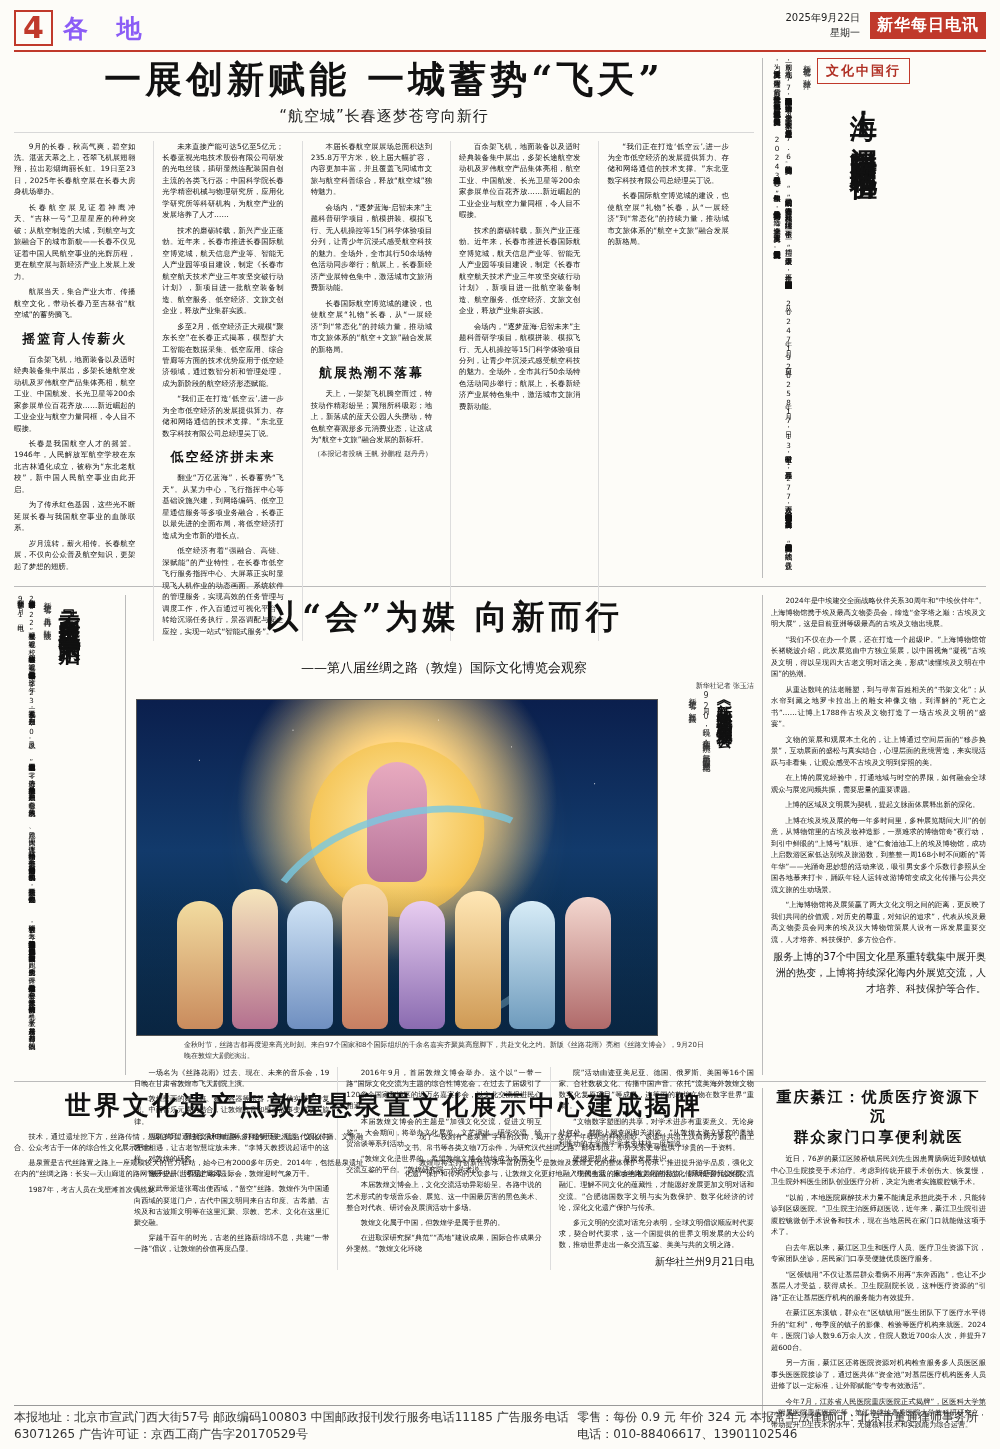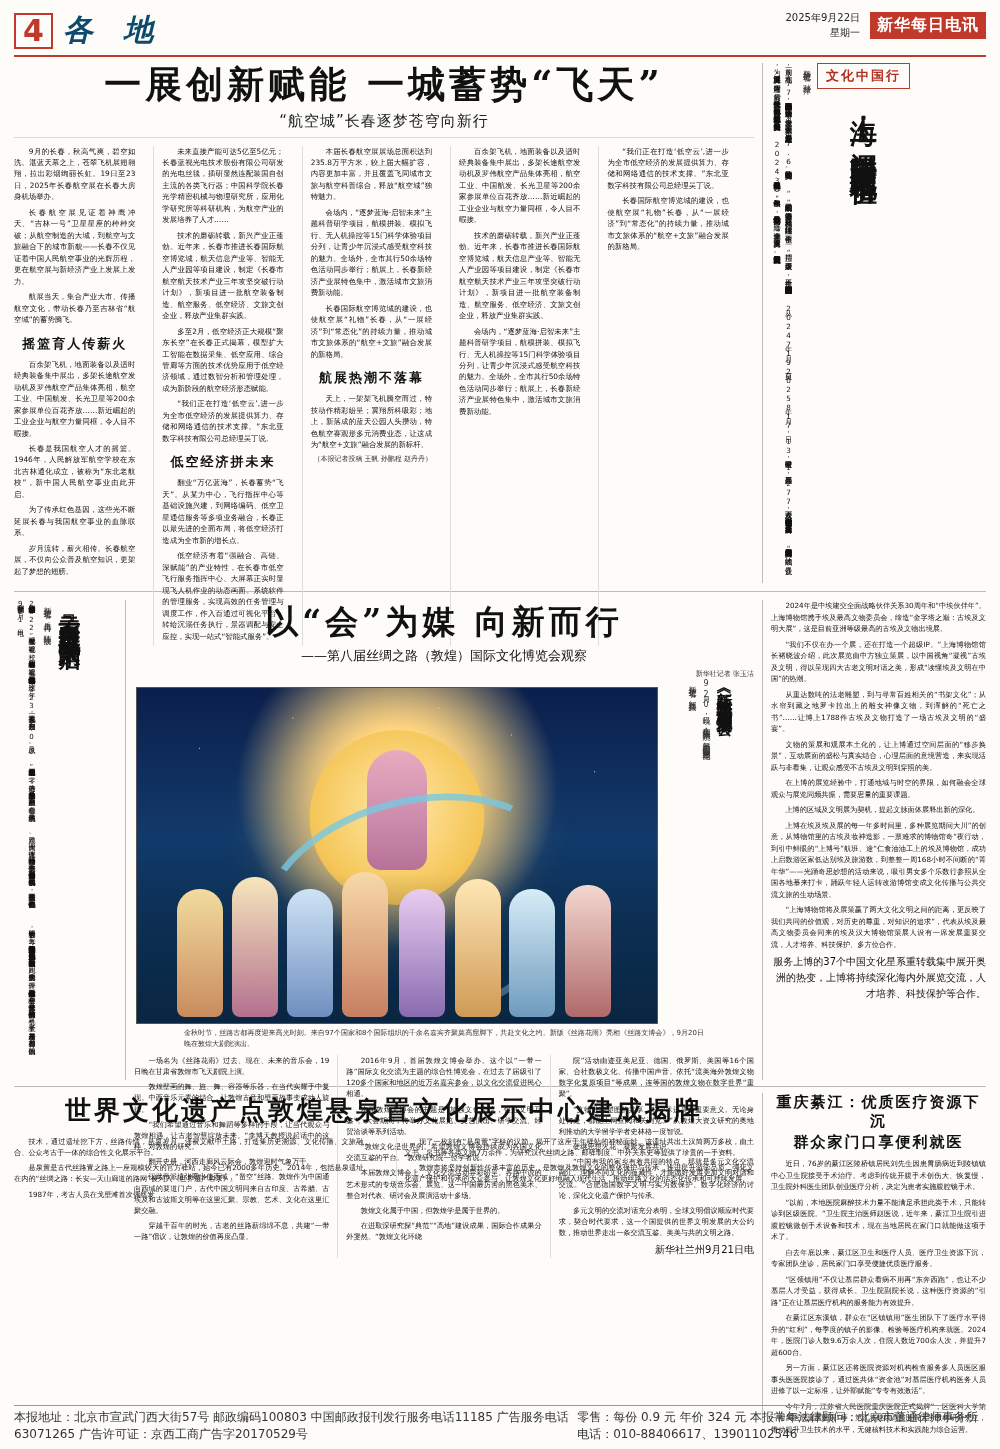--- a/index.html
+++ b/index.html
@@ -7,21 +7,21 @@
     width:1000px;height:1449px;background:#fdfcf8;
     font-family:"DejaVu Sans","Liberation Sans",sans-serif;
     color:#111;overflow:hidden;position:relative;
   }
   .page{width:1000px;height:1449px;position:relative;box-sizing:border-box;padding:10px 14px;}
 
   
   .masthead{display:flex;align-items:flex-start;justify-content:space-between;border-bottom:2px solid #c0392b;padding-bottom:4px;}
   .mast-left{display:flex;align-items:center;gap:10px;}
   .page-num{color:#c0392b;font-size:30px;font-weight:bold;line-height:1;border:2px solid #c0392b;padding:1px 7px;}
-  .section-name{font-size:30px;font-weight:bold;letter-spacing:10px;color:#0c4a6e;font-style:italic;}
+  .section-name{font-size:25px;font-weight:bold;letter-spacing:10px;color:#8b5cf6;}
   .mast-right{display:flex;align-items:center;gap:10px;}
   .mast-date{font-size:10px;line-height:1.5;text-align:right;color:#222;}
   .mast-logo{background:#c0392b;color:#fff;font-size:16px;font-weight:bold;padding:3px 7px;letter-spacing:1px;}
 
   
   .vtext{writing-mode:vertical-rl;text-orientation:upright;}
   p{margin:0 0 4px 0;text-align:justify;text-indent:2em;}
 
   
   .topzone{display:flex;gap:8px;margin-top:6px;height:520px;}
@@ -43,21 +43,21 @@
   .brandbox{border:1px solid #c0392b;color:#b03024;font-size:13px;font-weight:bold;padding:3px 8px;display:inline-block;letter-spacing:2px;}
 
   
   .midzone{display:flex;gap:8px;margin-top:8px;height:480px;border-top:1px solid #bbb;padding-top:8px;}
   .mid-left{width:105px;border-right:1px solid #bbb;padding-right:6px;display:flex;gap:4px;}
   .mid-left-title{font-family:"DejaVu Serif","Liberation Serif",serif;font-size:22px;font-weight:bold;letter-spacing:2px;}
   .mid-left-body{font-size:7px;line-height:1.6;}
   .mid-center{flex:1;display:flex;flex-direction:column;}
   .mid-head{text-align:center;}
   .mid-headline{font-family:"DejaVu Serif","Liberation Serif",serif;font-size:33px;font-weight:bold;letter-spacing:4px;}
-  .mid-sub{font-size:13px;margin-top:2px;text-align:center;}
+  .mid-sub{font-size:13px;margin-top:19px;text-align:center;}
   .photo{position:relative;margin:8px auto 4px;width:520px;height:335px;border:1px solid #555;overflow:hidden;
     background:
       radial-gradient(circle at 50% 30%, #ffd98a 0 60px, rgba(255,217,138,0) 160px),
       linear-gradient(#0b1f4d 0%, #123a6b 45%, #0a2f52 70%, #06304a 100%);}
   .moon{position:absolute;left:50%;top:42px;width:175px;height:175px;border-radius:50%;transform:translateX(-50%);
     background:radial-gradient(circle at 50% 45%,#ffe9a8 0%,#f5c659 65%,#e0a63c 100%);box-shadow:0 0 60px 25px rgba(255,205,110,.45);}
   .buddha{position:absolute;left:50%;top:62px;transform:translateX(-50%);width:60px;height:120px;border-radius:30px 30px 14px 14px;
     background:linear-gradient(#e7a7c5,#b06a9b);opacity:.92;}
   .ribbon{position:absolute;border:7px solid rgba(120,200,225,.75);border-radius:50%;border-color:rgba(120,200,225,.8) transparent transparent transparent;}
   .r1{left:120px;top:110px;width:300px;height:190px;transform:rotate(-15deg);}

